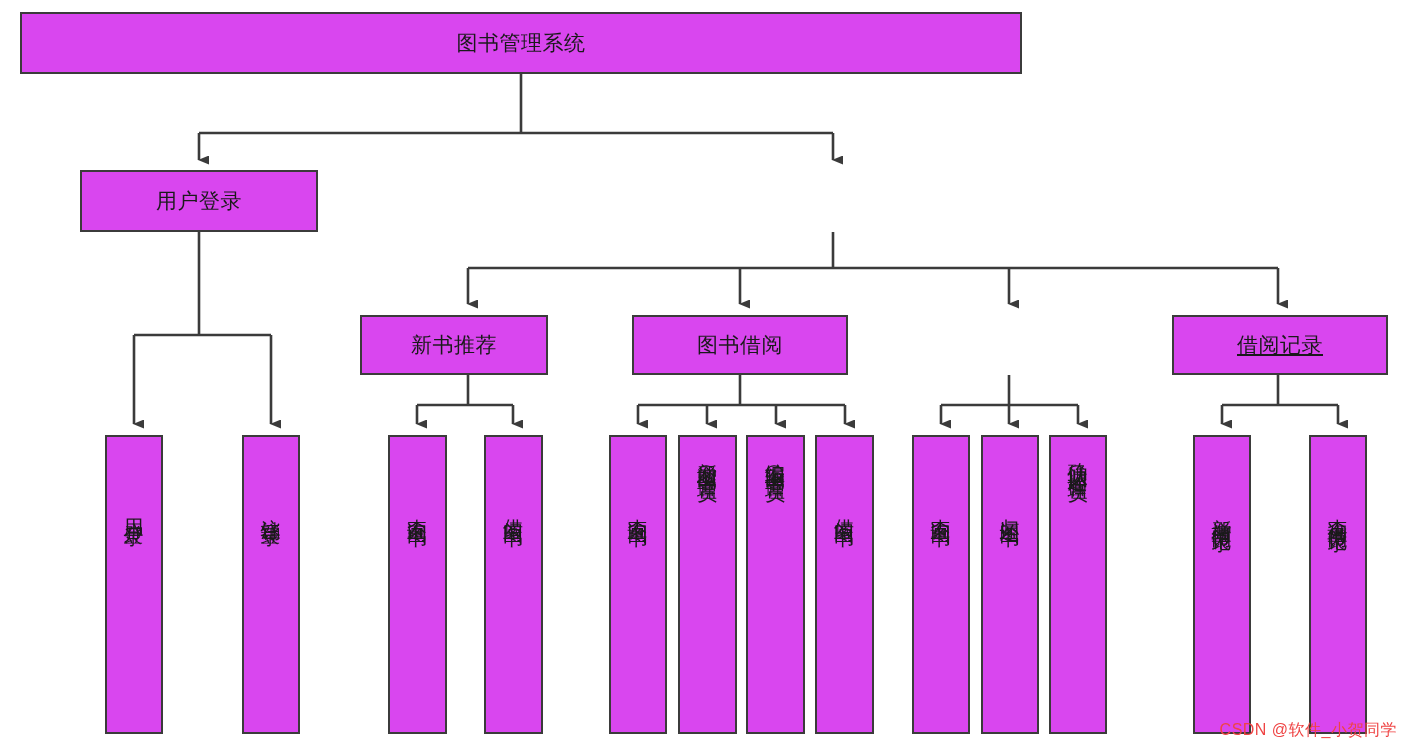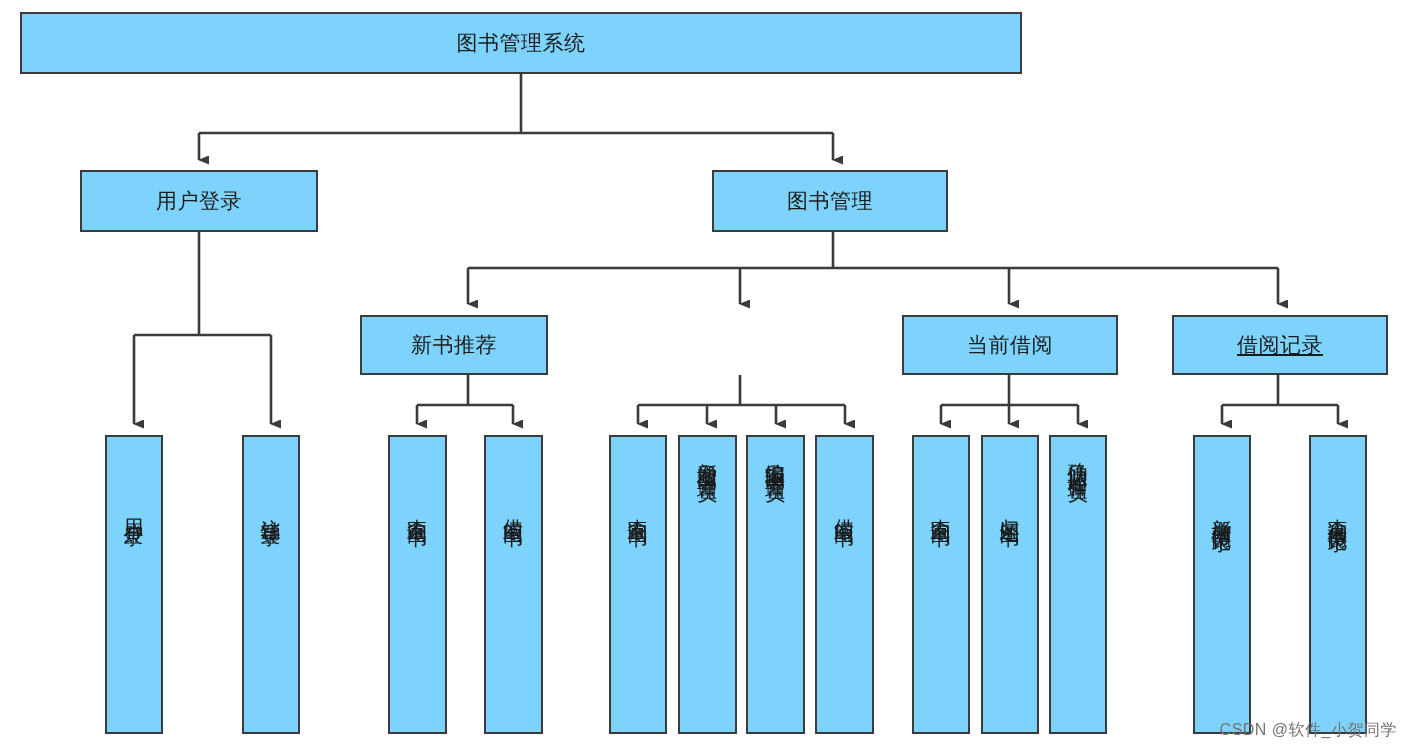--- a/index.html
+++ b/index.html
@@ -22,21 +22,21 @@
     position: absolute;
     left: 0;
     top: 0;
     width: 1405px;
     height: 747px;
     pointer-events: none;
   }
   .node {
     position: absolute;
     box-sizing: border-box;
-    background: #7dd3fc;
+    background: #d946ef;
     border: 2px solid #3b3b3b;
     display: flex;
     align-items: center;
     justify-content: center;
     color: #1a1a1a;
   }
   .node.horizontal {
     font-size: 21px;
     letter-spacing: 0.5px;
   }
@@ -58,21 +58,21 @@
     margin-top: 60px;
   }
   .node.vertical.top .vtext {
     margin-top: 4px;
   }
   .watermark {
     position: absolute;
     right: 8px;
     bottom: 6px;
     font-size: 16px;
-    color: #737373;
+    color: #ef4444;
     letter-spacing: 0.5px;
     white-space: nowrap;
   }
 </style>
 </head>
 <body>
 
 <div id="diagram-root">
 
   <svg id="edges-layer" viewBox="0 0 1405 747" xmlns="http://www.w3.org/2000/svg">
@@ -125,29 +125,26 @@
     </g>
   </svg>
 
   <div class="node horizontal" style="left:20px; top:12px; width:1002px; height:62px;">
     <span>图书管理系统</span>
   </div>
 
   <div class="node horizontal" style="left:80px; top:170px; width:238px; height:62px;">
     <span>用户登录</span>
   </div>
-  <div class="node horizontal" style="left:712px; top:170px; width:236px; height:62px;">
-    <span>图书管理</span>
-  </div>
 
   <div class="node horizontal" style="left:360px; top:315px; width:188px; height:60px;">
     <span>新书推荐</span>
   </div>
-  <div class="node horizontal" style="left:902px; top:315px; width:216px; height:60px;">
-    <span>当前借阅</span>
+  <div class="node horizontal" style="left:632px; top:315px; width:216px; height:60px;">
+    <span>图书借阅</span>
   </div>
   <div class="node horizontal" style="left:1172px; top:315px; width:216px; height:60px;text-decoration:underline;">
     <span>借阅记录</span>
   </div>
 
   <div class="node vertical mid" style="left:105px; top:435px; width:58px; height:299px;">
     <span class="vtext">用户登录</span>
   </div>
   <div class="node vertical mid" style="left:242px; top:435px; width:58px; height:299px;">
     <span class="vtext">注销登录</span>

